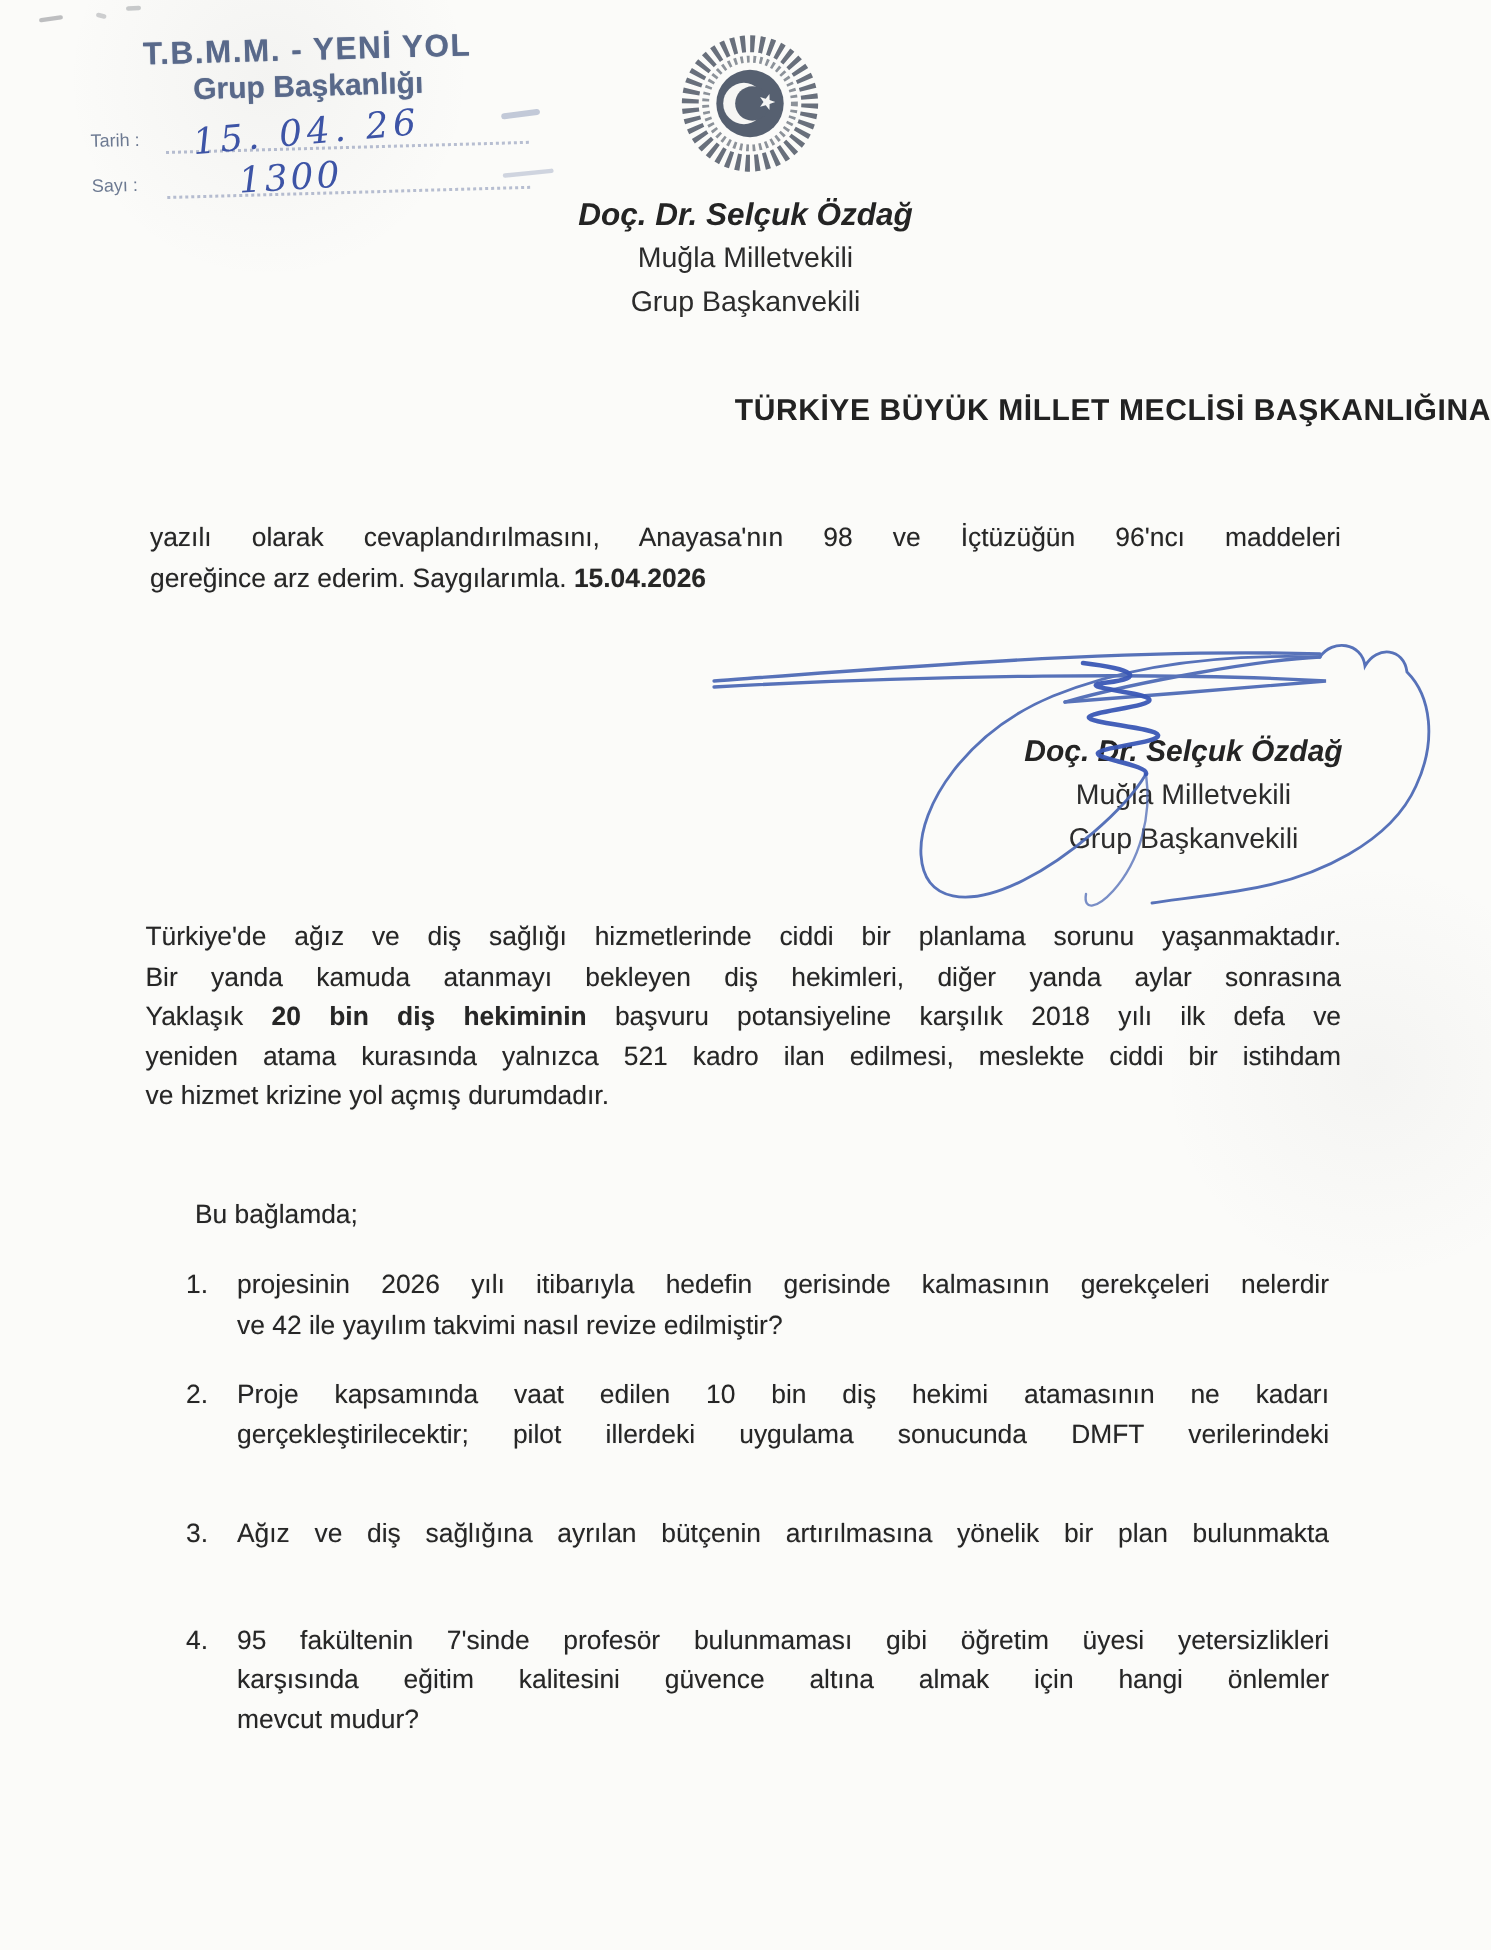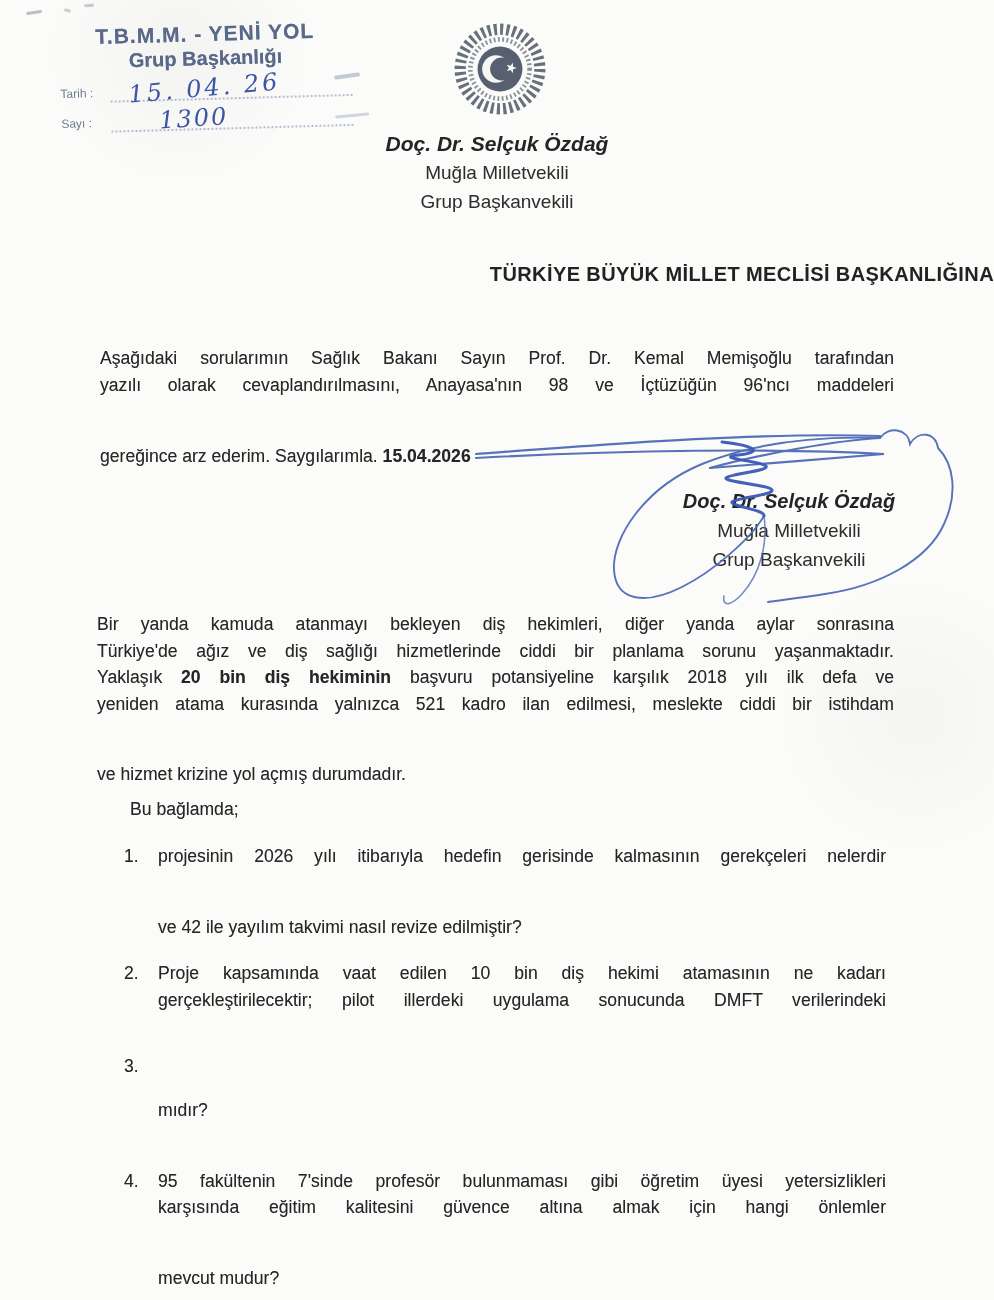--- a/index.html
+++ b/index.html
@@ -58,21 +58,21 @@
   .header-sub{font-size:19px;color:#2c2c2c;}
 
   
   .doc-title{position:absolute;left:0;right:0;top:263px;text-align:right;
     font-size:20px;font-weight:bold;letter-spacing:.4px;color:#222;}
 
   
   .par{position:absolute;font-size:17.6px;color:#262626;
     text-shadow:0 0 .5px rgba(40,40,40,.35);}
   .jline{text-align:justify;text-align-last:justify;}
-  .lline{text-align:left;margin-top:44px;}
+  .lline{text-align:left;}
   .intro{left:100px;width:794px;top:345px;line-height:27px;}
   .bodypar{left:97px;width:797px;top:611px;line-height:26.5px;}
   .context{left:100px;top:799px;margin-left:30px;}
   b.inline{font-weight:bold;}
 
   
   .sig-svg{position:absolute;left:460px;top:424px;width:502px;height:196px;
     pointer-events:none;z-index:3;}
   .sig-block{position:absolute;left:638px;top:487px;width:302px;text-align:center;
     line-height:29px;z-index:2;}
@@ -128,21 +128,20 @@
 
   <div class="header-block">
     <div class="header-name">Doç. Dr. Selçuk Özdağ</div>
     <div class="header-sub">Muğla Milletvekili</div>
     <div class="header-sub">Grup Başkanvekili</div>
   </div>
 
   <div class="doc-title">TÜRKİYE BÜYÜK MİLLET MECLİSİ BAŞKANLIĞINA</div>
 
   <div class="par intro">
-    <div class="jline">Aşağıdaki sorularımın Sağlık Bakanı Sayın Prof. Dr. Kemal Memişoğlu tarafından</div>
     <div class="jline">yazılı olarak cevaplandırılmasını, Anayasa'nın 98 ve İçtüzüğün 96'ncı maddeleri</div>
     <div class="lline"><span>gereğince arz ederim. Saygılarımla. </span><b class="inline">15.04.2026</b></div>
   </div>
 
   <svg class="sig-svg" viewBox="0 0 502 196" aria-hidden="true">
     <g fill="none" stroke="#4a67b4" stroke-width="2.2" stroke-linecap="round" opacity="0.92">
       <path d="M16,30 C150,20 300,8 420,12"></path>
       <path d="M16,34 C160,26 320,24 424,30 C380,34 300,40 250,44"></path>
       <path d="M250,44 C300,30 380,16 420,14"></path>
       <path d="M304,92 C290,116 252,148 222,163 C186,181 156,178 154,146 C152,114 184,64 242,40 C296,18 360,12 420,14" stroke-width="1.9"></path>
@@ -152,22 +151,22 @@
     <path d="M262,18 C296,22 304,28 278,31 C252,34 302,37 306,42 C310,47 268,50 266,54 C264,58 310,61 312,66 C314,71 274,74 272,78 C270,82 306,86 304,92" fill="none" stroke="#3a57b5" stroke-width="3" stroke-linecap="round" opacity="0.95"></path>
   </svg>
 
   <div class="sig-block">
     <div class="sig-name">Doç. Dr. Selçuk Özdağ</div>
     <div class="sig-sub">Muğla Milletvekili</div>
     <div class="sig-sub">Grup Başkanvekili</div>
   </div>
 
   <div class="par bodypar">
+    <div class="jline">Türkiye'de ağız ve diş sağlığı hizmetlerinde ciddi bir planlama sorunu yaşanmaktadır.</div>
     <div class="jline">Bir yanda kamuda atanmayı bekleyen diş hekimleri, diğer yanda aylar sonrasına</div>
-    <div class="jline">Türkiye'de ağız ve diş sağlığı hizmetlerinde ciddi bir planlama sorunu yaşanmaktadır.</div>
     <div class="jline"><span>Yaklaşık </span><b class="inline">20 bin diş hekiminin</b><span> başvuru potansiyeline karşılık 2018 yılı ilk defa ve</span></div>
     <div class="jline">yeniden atama kurasında yalnızca 521 kadro ilan edilmesi, meslekte ciddi bir istihdam</div>
     <div class="lline">ve hizmet krizine yol açmış durumdadır.</div>
   </div>
 
   <div class="par context">Bu bağlamda;</div>
 
   <div class="questions">
 
     <div class="q q1">
@@ -182,21 +181,21 @@
       <div class="qnum">2.</div>
       <div class="qtext">
         <div class="jline">Proje kapsamında vaat edilen 10 bin diş hekimi atamasının ne kadarı</div>
         <div class="jline">gerçekleştirilecektir; pilot illerdeki uygulama sonucunda DMFT verilerindeki</div>
       </div>
     </div>
 
     <div class="q q3">
       <div class="qnum">3.</div>
       <div class="qtext">
-        <div class="lline">mıdır?</div>
+        <div class="jline">Ağız ve diş sağlığına ayrılan bütçenin artırılmasına yönelik bir plan bulunmakta</div>
       </div>
     </div>
 
     <div class="q q4">
       <div class="qnum">4.</div>
       <div class="qtext">
         <div class="jline">95 fakültenin 7'sinde profesör bulunmaması gibi öğretim üyesi yetersizlikleri</div>
         <div class="jline">karşısında eğitim kalitesini güvence altına almak için hangi önlemler</div>
         <div class="lline">mevcut mudur?</div>
       </div>

